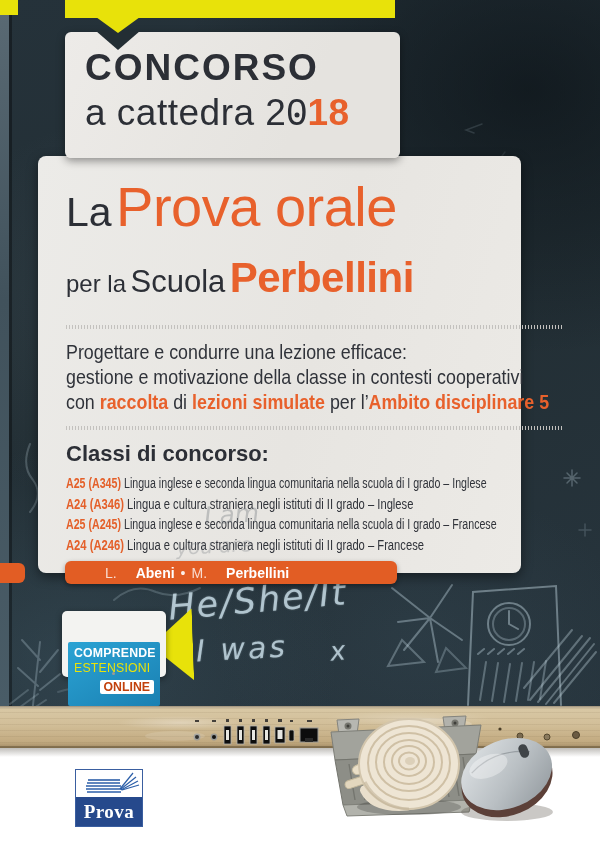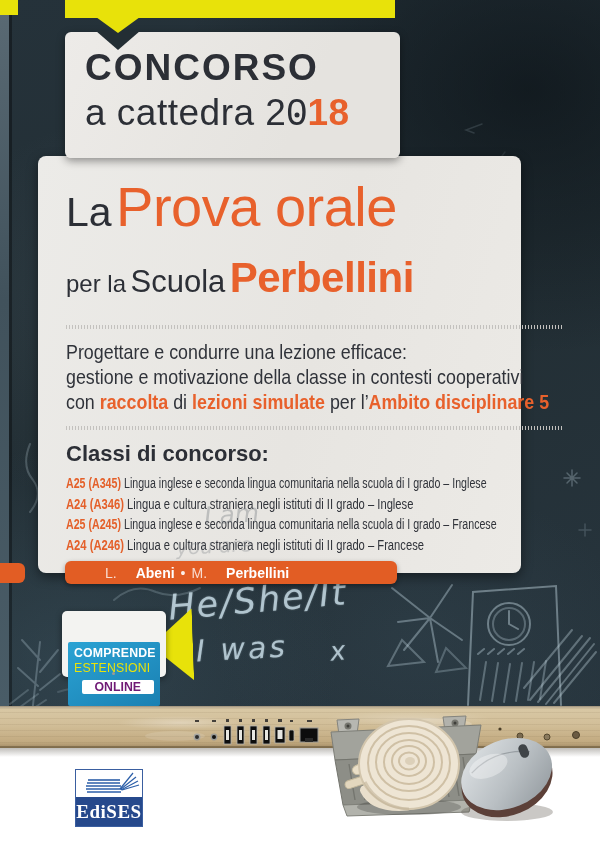--- a/index.html
+++ b/index.html
@@ -82,22 +82,22 @@
   .tri-yellow{position:absolute;left:151px;top:609px;width:42px;height:72px;z-index:8;
     background:#e8e20a;clip-path:polygon(0 50%,100% 0,100% 100%);
     transform:rotate(-2deg);filter:drop-shadow(1px 2px 2px rgba(0,0,0,.4));}
   .monitor{position:absolute;left:62px;top:611px;width:104px;height:66px;z-index:9;
     background:#f3f3f1;border-radius:5px;box-shadow:0 2px 6px rgba(0,0,0,.45);}
   .screen{position:absolute;left:6px;top:6px;width:92px;height:64px;border-radius:2px;
     background:linear-gradient(150deg,#2ba3d4,#1a80b2);padding:4px 0 0 6px;box-sizing:border-box;margin-top:25px;}
   .screen .s1{font-size:12.3px;font-weight:700;color:#fff;line-height:15px;letter-spacing:.2px;}
   .screen .s2{font-size:12.3px;font-weight:400;color:#e8e20a;line-height:15px;letter-spacing:.2px;}
   .screen .s3-wrap{text-align:right;padding-right:6px;margin-top:1px;}
-  .screen .s3{display:inline-block;background:#fff;color:#701a75;font-weight:700;font-size:12.3px;
-    line-height:14px;padding:0 13px;border-radius:2px;}
+  .screen .s3{display:inline-block;background:#fff;color:#c2410c;font-weight:700;font-size:12.3px;
+    line-height:14px;padding:0 4px;border-radius:2px;}
   .power-dot{position:absolute;left:50px;bottom:2px;width:3px;height:3px;border-radius:50%;background:#9a9a96;}
   .stand-neck{position:absolute;left:105px;top:677px;width:18px;height:8px;background:#efefed;z-index:8;}
   .stand-base{position:absolute;left:84px;top:685px;width:60px;height:6px;background:#efefed;border-radius:2px;z-index:8;
     box-shadow:0 2px 3px rgba(0,0,0,.4);}
 
   
   .rail{position:absolute;left:0;top:706px;width:600px;height:42px;z-index:10;
     background:
       radial-gradient(90px 10px at 30% 40%, rgba(255,255,255,.30), rgba(255,255,255,0) 70%),
       radial-gradient(120px 12px at 68% 30%, rgba(255,255,255,.22), rgba(255,255,255,0) 70%),
@@ -376,16 +376,16 @@
           <line x1="10" y1="19" x2="46" y2="19"></line>
         <line x1="11" y1="22" x2="45" y2="22"></line>
       </g>
       <g stroke="#2b5ea8" stroke-width="1.2" fill="none">
         <line x1="44" y1="19" x2="57" y2="3"></line>
           <line x1="45" y1="19" x2="60" y2="7"></line>
         <line x1="45" y1="20" x2="62" y2="11"></line>
           <line x1="46" y1="20" x2="63" y2="15"></line>
       </g>
     </svg>
-    <div class="logo-name">EdiSES</div>
+    <div class="logo-name">Prova</div>
   </div>
 
 </div>
 
 </body></html>

